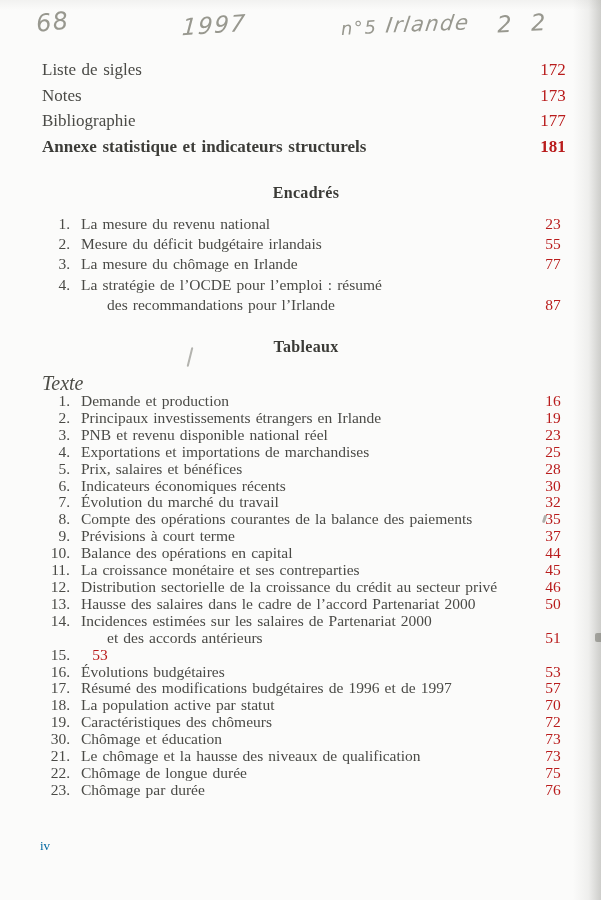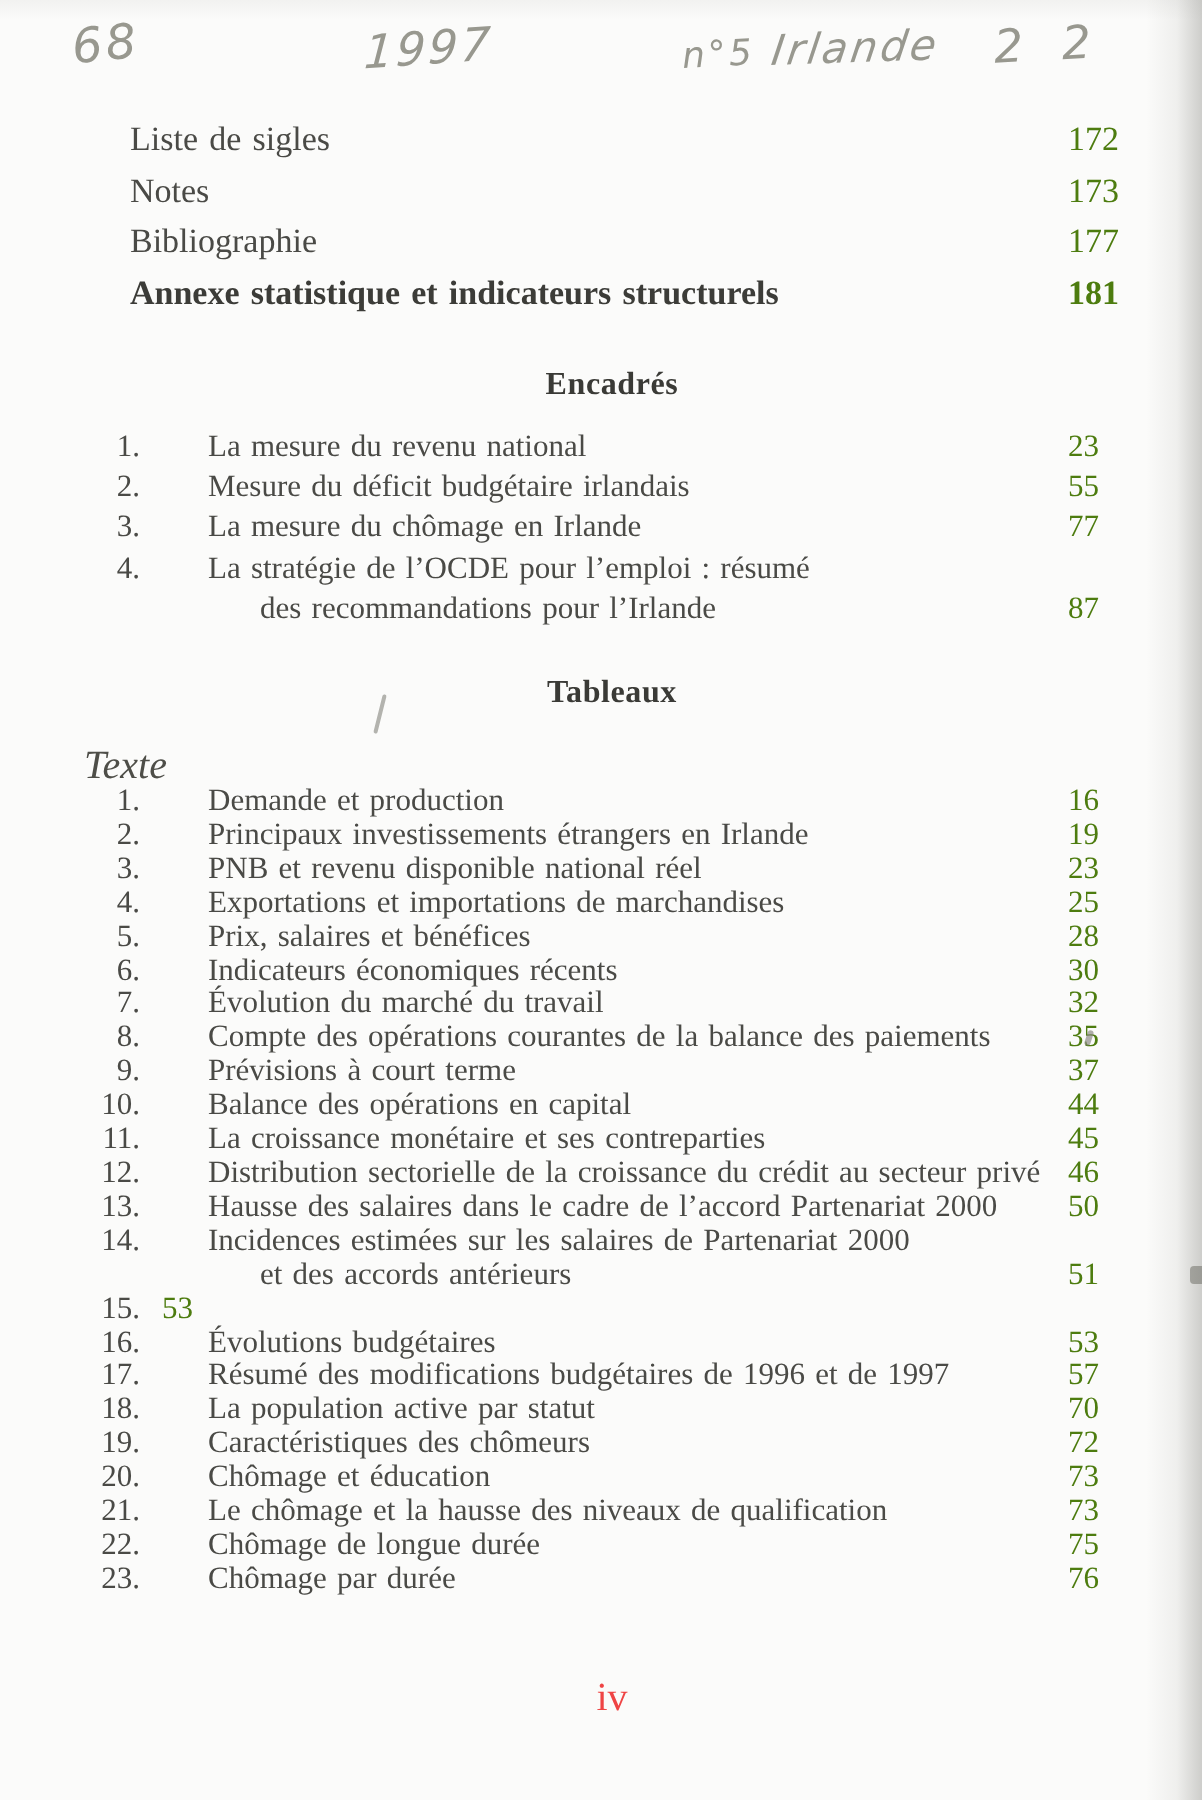--- a/index.html
+++ b/index.html
@@ -16,43 +16,43 @@
   .hw-num{left:36px; top:8px; font-size:24px; transform:rotate(-6deg);}
   .hw-year{left:182px; top:12px; font-size:23px; transform:rotate(-4deg) skewX(-8deg);}
   .hw-issue{left:341px; top:17px; font-size:18px; transform:rotate(-3deg);}
   .hw-country{left:386px; top:12px; font-size:21px; transform:rotate(-2deg) skewX(-10deg);}
   .hw-code{left:497px; top:10px; font-size:23px; transform:rotate(-3deg); letter-spacing:6px;}
   
   .toc-row{display:flex; word-spacing:0.08em;}
   .toc-row .num{
     width:30px; text-align:right; margin-right:11px; flex:0 0 auto; align-self:flex-start;
   }
-  .toc-row .txt{flex:1 1 auto;margin-left:23px;}
+  .toc-row .txt{flex:1 1 auto;}
   .toc-row .txt .cont{padding-left:26px;}
-  .toc-row .pg{flex:0 0 auto; min-width:38px; text-align:left; align-self:flex-end; color:#4d7c0f;font-family:Liberation Serif, serif;}
+  .toc-row .pg{flex:0 0 auto; min-width:38px; text-align:center; align-self:flex-end; color:#b91c1c;font-family:Liberation Serif, serif;}
   .toc-row.bold{font-weight:bold; color:#3c3c38;}
   
   .frontmatter{position:absolute; left:42px; top:57px; width:530px; font-size:17px;}
   .frontmatter .toc-row{line-height:25.5px;}
   
   .sec-title{
     position:absolute; left:40px; width:532px; margin:0; text-align:center;
     font-size:16px; font-weight:bold; color:#3a3a36; letter-spacing:0.3px;
   }
   .h-encadres{top:184px;}
   .h-tableaux{top:338px;}
   .texte{position:absolute; left:42px; top:372px; font-size:20px; font-style:italic; color:#4e4e48;}
   
   .list{position:absolute; left:40px; width:532px; font-size:15.5px;}
   .list-encadres{top:214px;}
   .list-encadres .toc-row{line-height:20.2px;}
   .list-tableaux{top:393px;}
   .list-tableaux .toc-row{line-height:16.9px;}
   
-  .folio{position:absolute; left:40px; top:838px; width:532px; text-align:center; font-size:20px; color:#ef4444;}
+  .folio{position:absolute; left:40px; top:838px; width:532px; text-align:left; font-size:13px; color:#0369a1;}
   
   .pen-slash{
     position:absolute; left:189px; top:347px; width:2px; height:20px;
     background:#8c8c86; opacity:.65; transform:rotate(14deg); border-radius:2px;
   }
   .pen-tick{
     position:absolute; left:543px; top:515px; width:3px; height:8px;
     background:#7d7b74; opacity:.6; transform:rotate(18deg); border-radius:2px;
   }
   .edge-mark{
@@ -271,21 +271,21 @@
         <span class="pg">70</span>
       </div>
       <div class="toc-row">
         <span class="num">19.</span>
         <span class="txt">
           <div>Caractéristiques des chômeurs</div>
         </span>
         <span class="pg">72</span>
       </div>
       <div class="toc-row">
-        <span class="num">20.</span>
+        <span class="num">30.</span>
         <span class="txt">
           <div>Chômage et éducation</div>
         </span>
         <span class="pg">73</span>
       </div>
       <div class="toc-row">
         <span class="num">21.</span>
         <span class="txt">
           <div>Le chômage et la hausse des niveaux de qualification</div>
         </span>

